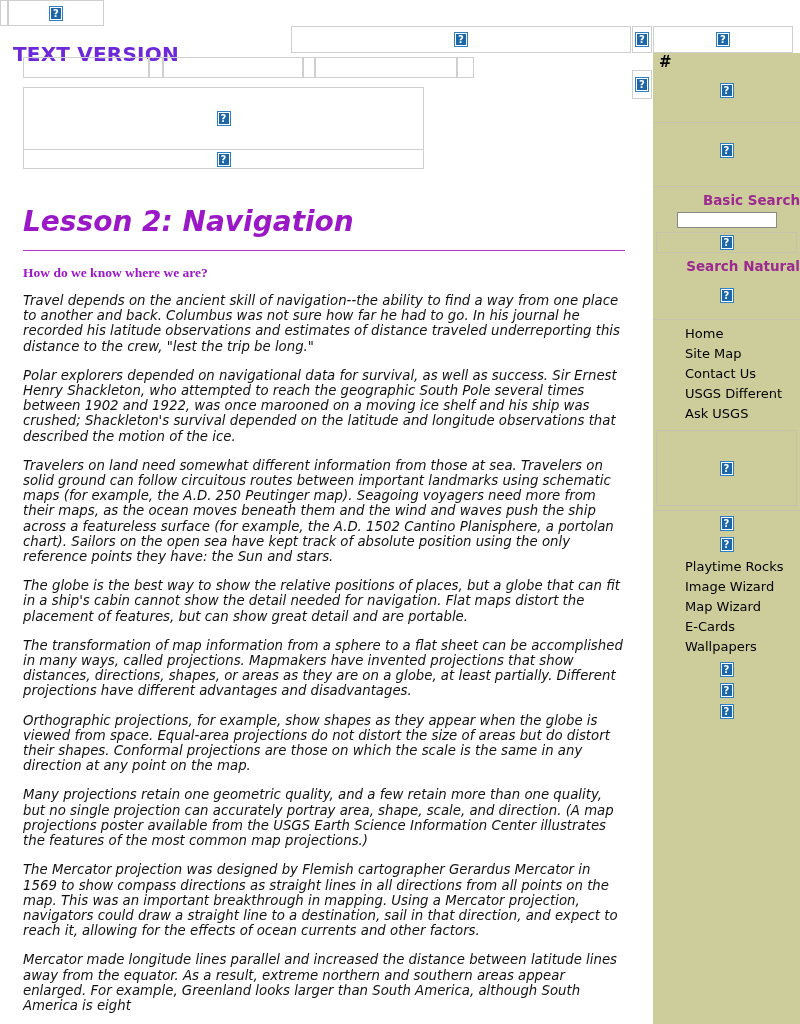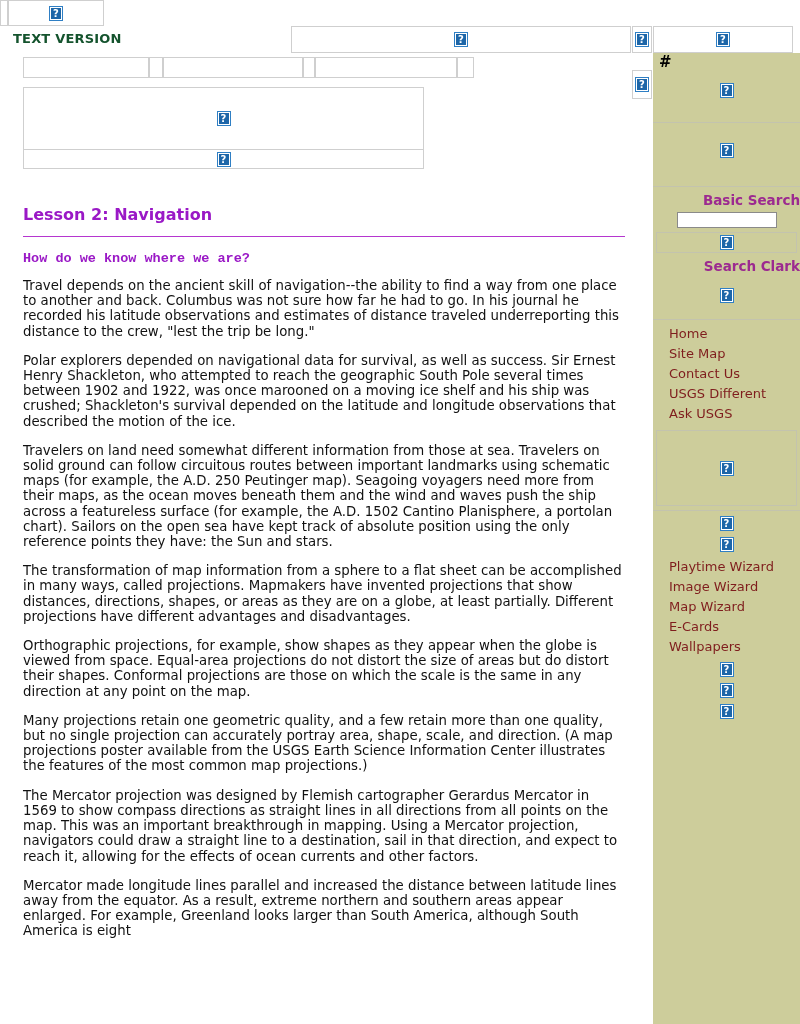--- a/index.html
+++ b/index.html
@@ -56,23 +56,23 @@
   #logo-strip .cellB {
     width: 96px; height: 26px;
     border: 1px solid #cfcfcf;
     box-sizing: border-box;
     display: flex; align-items: center; justify-content: center;
   }
 
   
   #text-version {
     position: absolute;
-    left: 13px; top: 31px;
-    color: #14532d;
-    font-size: 13px;
+    left: 13px; top: 42px;
+    color: #6d28d9;
+    font-size: 20px;
     font-weight: bold;
     letter-spacing: 0.2px;
     text-decoration: none;
     font-family: "DejaVu Sans", "Liberation Sans", sans-serif;
   }
 
   
   #banner-wide {
     position: absolute;
     left: 291px; top: 26px;
@@ -162,25 +162,25 @@
     height: 16px;
     border: 1px solid #8a8a8a;
     background: #ffffff;
     box-sizing: border-box;
     font-size: 11px;
     padding: 0 2px;
   }
   .sb-links { padding: 2px 0 2px 0; }
   .sb-link {
     display: block;
-    color: #7f1d1d;
+    color: #000000;
     text-decoration: none;
     font-size: 13px;
     line-height: 20px;
-    padding-left: 16px;
+    padding-left: 32px;
     font-family: "DejaVu Sans", "Liberation Sans", sans-serif;
   }
   .sb-bigbox {
     border: 1px solid #c3c3ae;
     box-sizing: border-box;
     height: 76px;
     margin: 4px 3px;
     display: flex; align-items: center; justify-content: center;
   }
   .sb-smallbox {
@@ -190,24 +190,25 @@
   .sb-rule { height: 1px; background: #c3c3ae; margin: 2px 0; }
 
   
   #content {
     position: absolute;
     left: 23px; top: 205px;
     width: 603px;
   }
   #page-title {
     color: #9a18c6;
-    font-size: 16px;
+    font-size: 28px;
     font-weight: bold;
     margin: 0 0 8px 0;
     font-family: "DejaVu Sans", "Liberation Sans", sans-serif;
+    font-style: italic;
   }
   #activity-list {
     margin: 8px 0 8px 0;
     padding-left: 38px;
   }
   #activity-list li { margin: 0 0 1px 0; }
   #activity-list a {
     color: #2f8f2f;
     font-size: 13.5px;
     text-decoration: underline;
@@ -217,29 +218,30 @@
     border: none;
     border-top: 1.5px solid #b536cf;
     margin: 12px 0 14px 0;
     width: 602px;
   }
   #section-heading {
     color: #9a18c6;
     font-size: 13.5px;
     font-weight: bold;
     margin: 0 0 12px 0;
-    font-family: Liberation Mono, monospace;
+    font-family: Liberation Serif, serif;
   }
   .para {
     color: #111111;
     font-size: 13.3px;
     line-height: 15.2px;
     margin: 0 0 14px 0;
     text-align: left;
     font-family: "DejaVu Sans", "Liberation Sans", sans-serif;
+    font-style: italic;
   }
 </style>
 </head>
 <body>
 
 <div id="logo-strip">
   <div class="cellA"></div>
   <div class="cellB">
     <span class="brokenimg"></span>
   </div>
@@ -291,21 +293,21 @@
   </div>
 
   <div class="sb-rule"></div>
 
   <div class="sb-head">Basic Search</div>
   <input class="sb-search-input" type="text" placeholder="" style="">
   <div class="sb-panel sb-smallbox" style="margin:4px 3px 2px 3px;">
     <span class="brokenimg"></span>
   </div>
 
-  <div class="sb-head">Search Clark</div>
+  <div class="sb-head">Search Natural</div>
   <div class="sb-imgrow" style="padding:12px 0 14px 0;">
     <span class="brokenimg"></span>
   </div>
 
   <div class="sb-rule"></div>
 
   <div class="sb-links">
     <a href="#" class="sb-link">Home</a>
     <a href="#" class="sb-link">Site Map</a>
     <a href="#" class="sb-link">Contact Us</a>
@@ -320,21 +322,21 @@
   <div class="sb-rule"></div>
 
   <div class="sb-smallbox">
     <span class="brokenimg"></span>
   </div>
   <div class="sb-smallbox">
     <span class="brokenimg"></span>
   </div>
 
   <div class="sb-links">
-    <a href="#" class="sb-link">Playtime Wizard</a>
+    <a href="#" class="sb-link">Playtime Rocks</a>
     <a href="#" class="sb-link">Image Wizard</a>
     <a href="#" class="sb-link">Map Wizard</a>
     <a href="#" class="sb-link">E-Cards</a>
     <a href="#" class="sb-link">Wallpapers</a>
   </div>
 
   <div class="sb-smallbox">
     <span class="brokenimg"></span>
   </div>
   <div class="sb-smallbox">
@@ -353,19 +355,20 @@
   <h1 id="page-title">Lesson 2: Navigation</h1>
 
 
   <hr id="section-rule">
 
   <h2 id="section-heading">How do we know where we are?</h2>
 
   <p class="para">Travel depends on the ancient skill of navigation--the ability to find a way from one place to another and back. Columbus was not sure how far he had to go. In his journal he recorded his latitude observations and estimates of distance traveled underreporting this distance to the crew, "lest the trip be long."</p>
   <p class="para">Polar explorers depended on navigational data for survival, as well as success. Sir Ernest Henry Shackleton, who attempted to reach the geographic South Pole several times between 1902 and 1922, was once marooned on a moving ice shelf and his ship was crushed; Shackleton's survival depended on the latitude and longitude observations that described the motion of the ice.</p>
   <p class="para">Travelers on land need somewhat different information from those at sea. Travelers on solid ground can follow circuitous routes between important landmarks using schematic maps (for example, the A.D. 250 Peutinger map). Seagoing voyagers need more from their maps, as the ocean moves beneath them and the wind and waves push the ship across a featureless surface (for example, the A.D. 1502 Cantino Planisphere, a portolan chart). Sailors on the open sea have kept track of absolute position using the only reference points they have: the Sun and stars.</p>
+  <p class="para">The globe is the best way to show the relative positions of places, but a globe that can fit in a ship's cabin cannot show the detail needed for navigation. Flat maps distort the placement of features, but can show great detail and are portable.</p>
   <p class="para">The transformation of map information from a sphere to a flat sheet can be accomplished in many ways, called projections. Mapmakers have invented projections that show distances, directions, shapes, or areas as they are on a globe, at least partially. Different projections have different advantages and disadvantages.</p>
   <p class="para">Orthographic projections, for example, show shapes as they appear when the globe is viewed from space. Equal-area projections do not distort the size of areas but do distort their shapes. Conformal projections are those on which the scale is the same in any direction at any point on the map.</p>
   <p class="para">Many projections retain one geometric quality, and a few retain more than one quality, but no single projection can accurately portray area, shape, scale, and direction. (A map projections poster available from the USGS Earth Science Information Center illustrates the features of the most common map projections.)</p>
   <p class="para">The Mercator projection was designed by Flemish cartographer Gerardus Mercator in 1569 to show compass directions as straight lines in all directions from all points on the map. This was an important breakthrough in mapping. Using a Mercator projection, navigators could draw a straight line to a destination, sail in that direction, and expect to reach it, allowing for the effects of ocean currents and other factors.</p>
   <p class="para">Mercator made longitude lines parallel and increased the distance between latitude lines away from the equator. As a result, extreme northern and southern areas appear enlarged. For example, Greenland looks larger than South America, although South America is eight</p>
 
 </div>
 
 </body></html>

